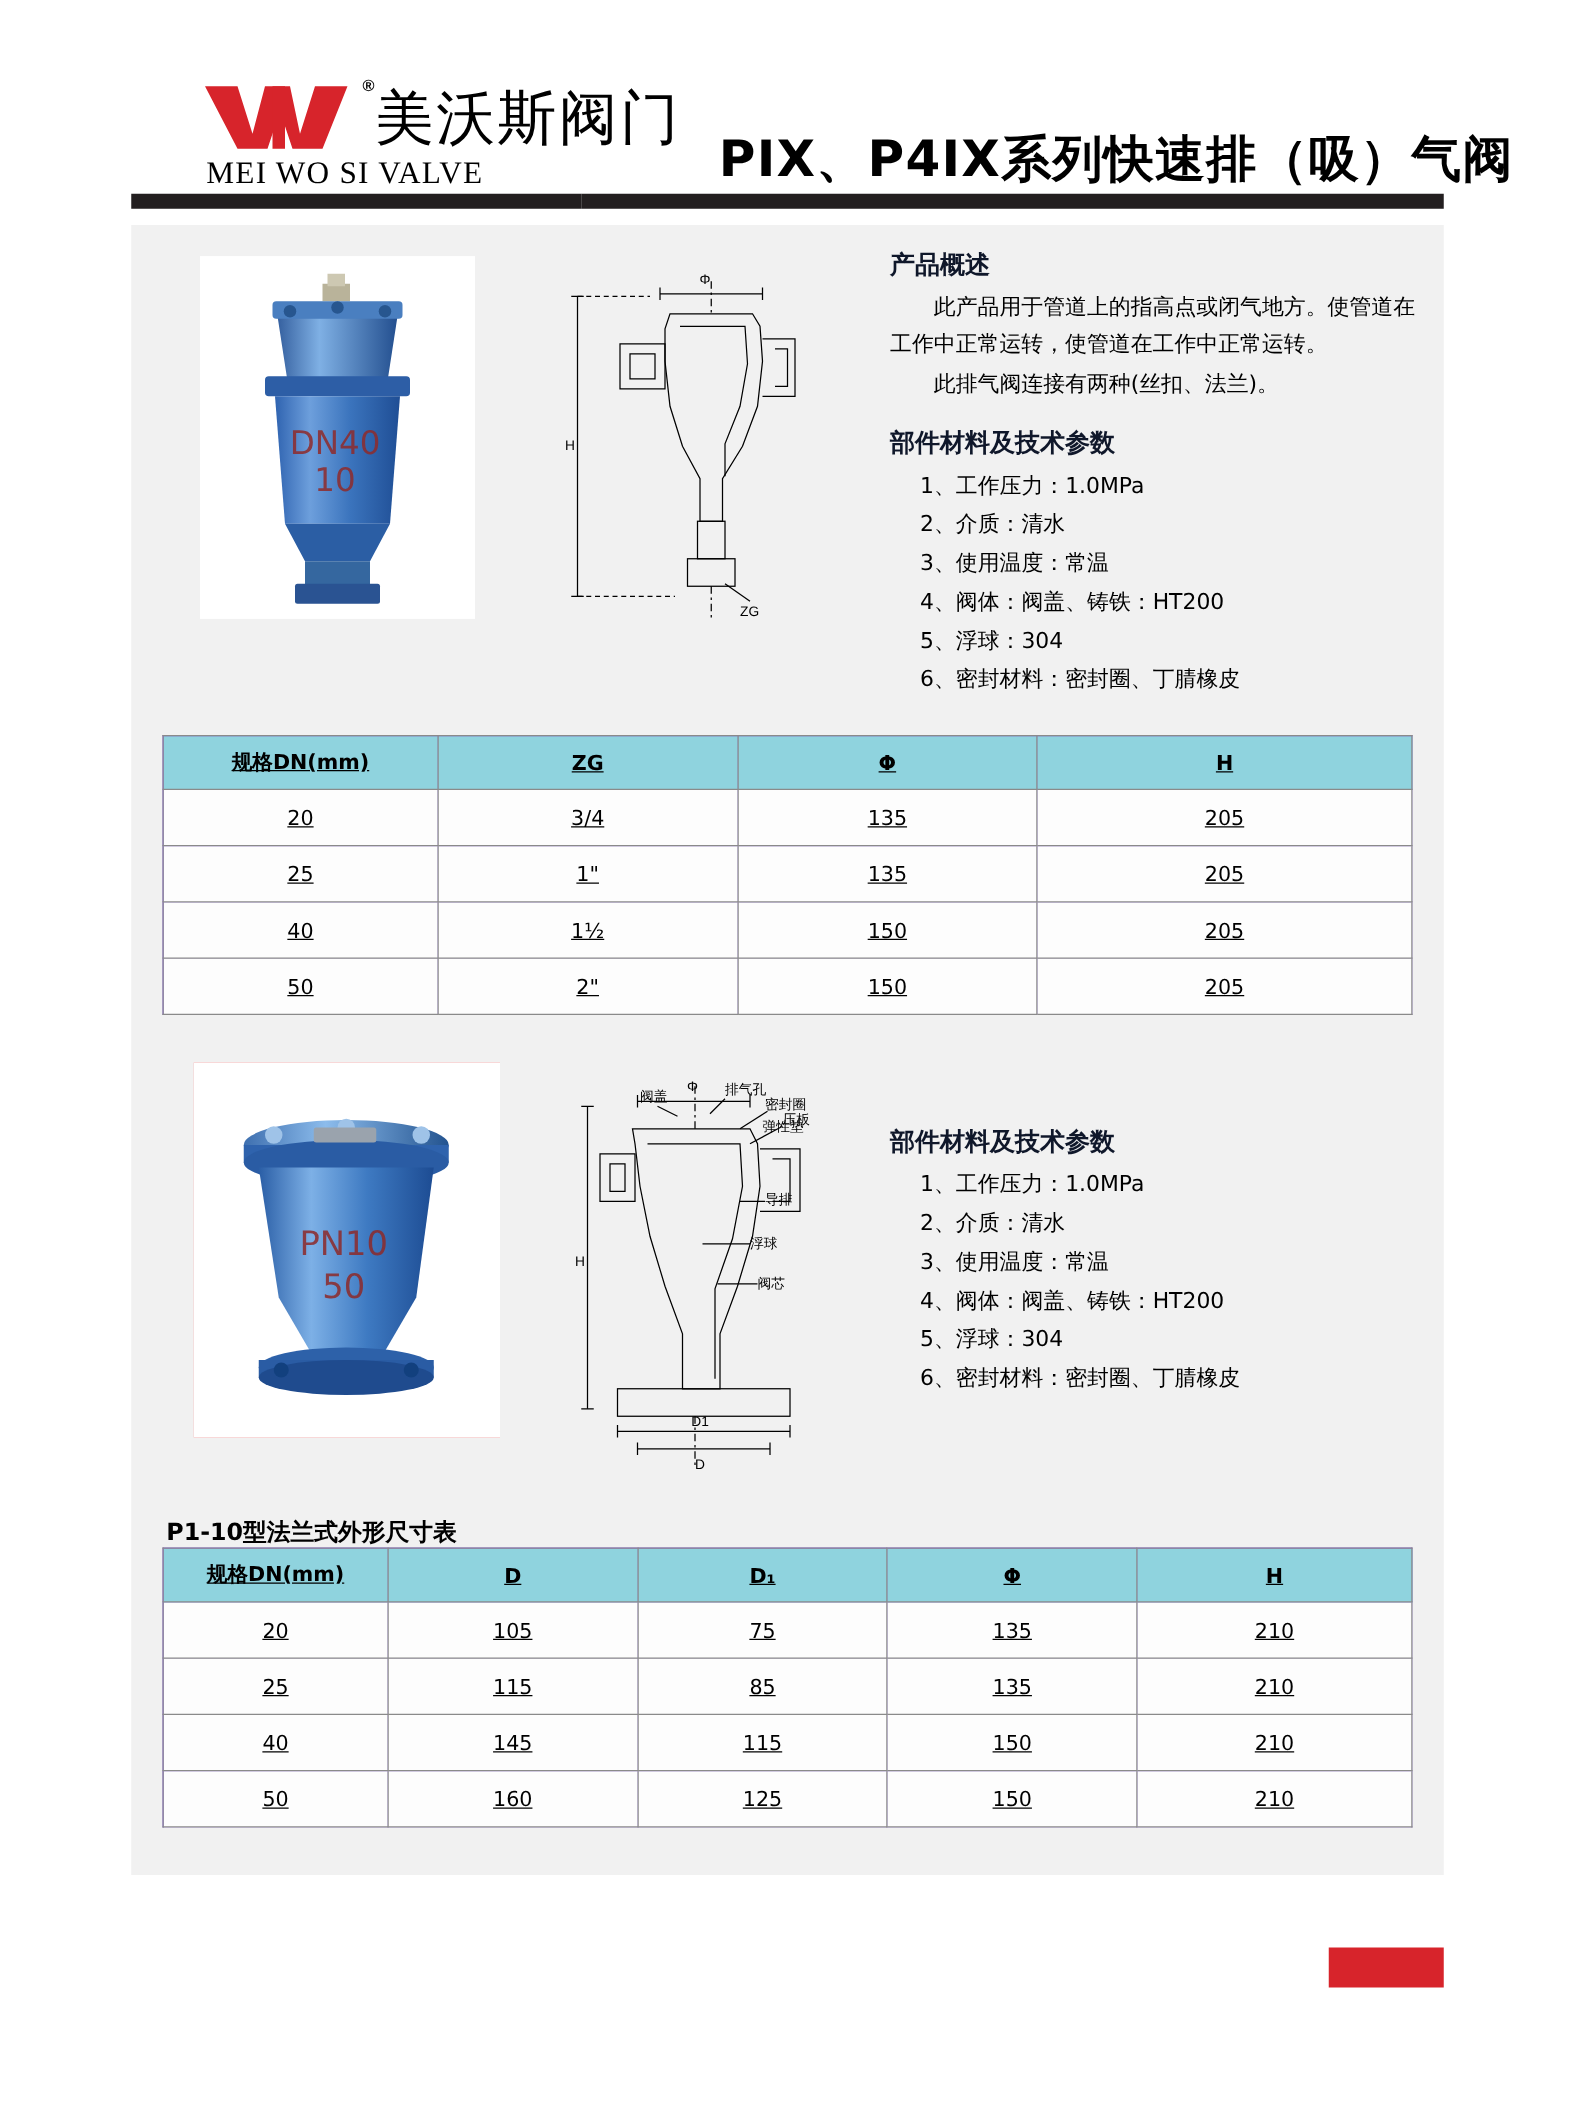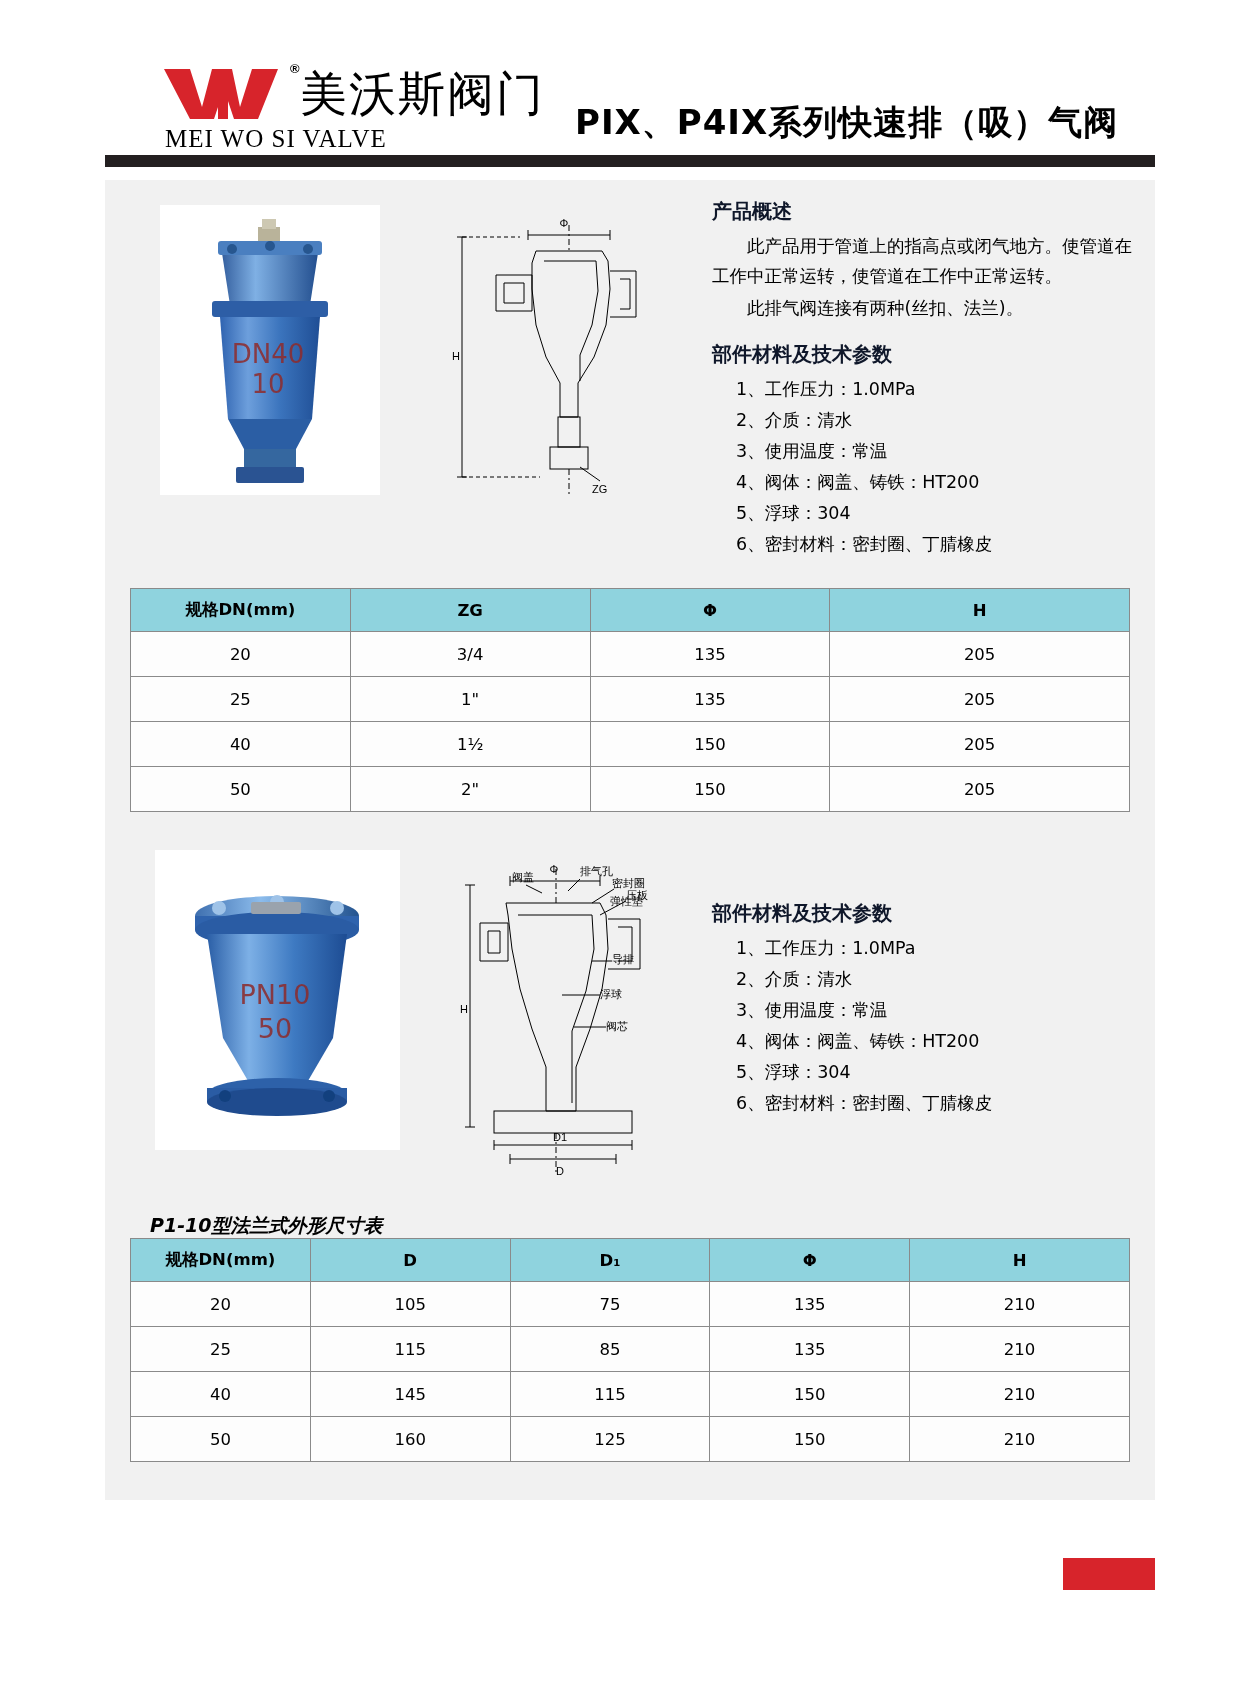--- a/index.html
+++ b/index.html
@@ -86,21 +86,21 @@
     left: 360px;
     top: 100px;
     width: 690px;
     height: 12px;
     background: #231f20;
   }
   .header-title {
     position: absolute;
     left: 470px;
     top: 45px;
-    font-size: 34px;
+    font-size: 40px;
     font-weight: bold;
     letter-spacing: 1px;
     color: #000;
     white-space: nowrap;
     font-family: "DejaVu Sans", "Liberation Sans", sans-serif;
     text-align: right;
   }
 
   
   .panel {
@@ -190,26 +190,27 @@
 
   
   .tbl-title {
     position: absolute;
     font-size: 19px;
     font-weight: bold;
     font-family: "DejaVu Sans", "Liberation Sans", sans-serif;
     letter-spacing: 0px;
   }
   .tbl-title-1 { left: 133px; top: 582px; margin-top: 40px; }
-  .tbl-title-2 { left: 150px; top: 1213px; font-style: italic; }
+  .tbl-title-2 { left: 133px; top: 1213px; }
 
   table.dims {
     position: absolute;
     border-collapse: collapse;
     background: #8b5cf6;
+    text-decoration: underline;
   }
   table.dims th, table.dims td {
     border: 1px solid #8a8a8a;
     text-align: center;
     font-family: "DejaVu Sans", "Liberation Sans", sans-serif;
   }
   table.dims th {
     background: #8fd3de;
     font-size: 16.5px;
     font-weight: bold;

